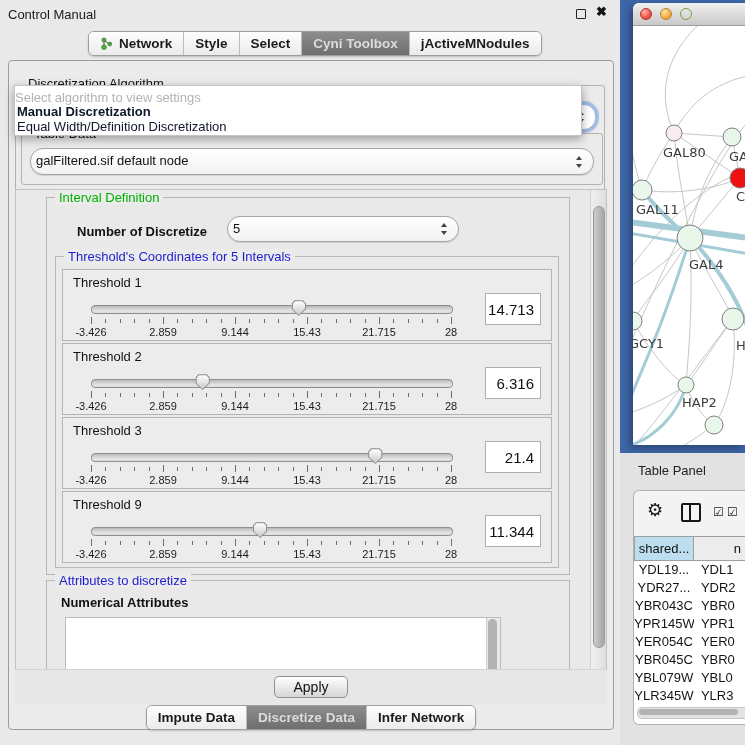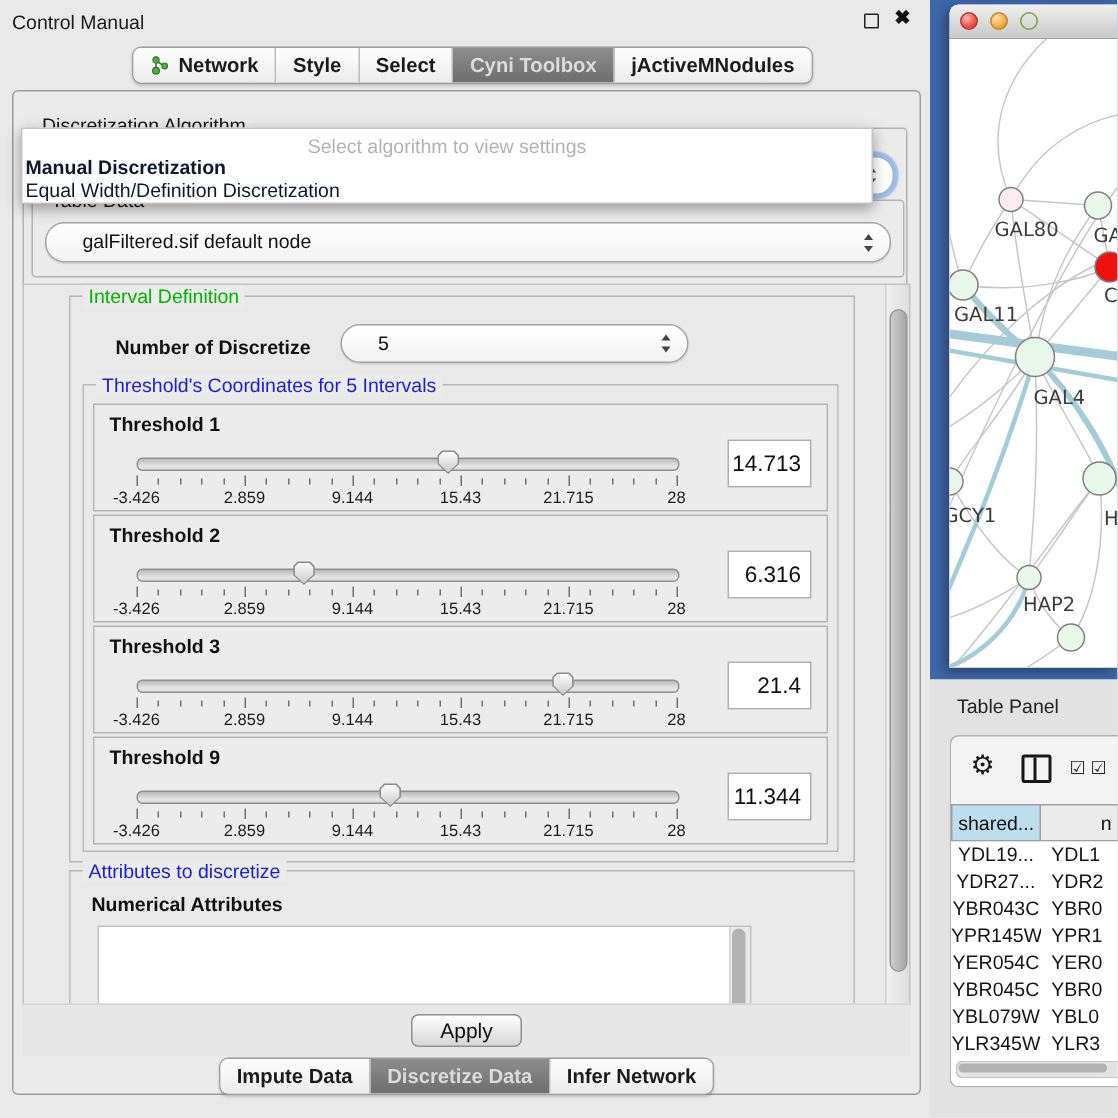--- a/index.html
+++ b/index.html
@@ -23,38 +23,38 @@
   .group-title{position:absolute;left:8px;top:-8px;background:#ebebeb;padding:0 4px;font-size:13px;color:#141414;white-space:nowrap}
   .group-title.green{color:#00b200}
   .group-title.blue{color:#1c1cd0}
 
   .algo-group{position:absolute;left:6px;top:24px;width:588px;height:106px;border:1px solid #b3b3b3;border-radius:3px}
   .algo-group .group-title{top:-10px}
   .algo-combo{position:absolute;left:10px;top:18px;width:568px;height:24px;border-radius:12px;background:#fff;border:1px solid #9db8dd;box-shadow:0 0 1px 3px rgba(100,150,228,.55)}
 
   .tabledata-group{position:absolute;left:12px;top:72px;width:580px;height:50px;border:1px solid #b3b3b3;border-radius:3px}
   .combo{position:absolute;background:linear-gradient(#ffffff,#f2f2f2);border:1px solid #a5a5a5;border-radius:13px;font-size:13px;color:#111;box-shadow:0 1px 1px rgba(0,0,0,.12)}
-  .combo .combo-text{position:absolute;left:24px;top:0;line-height:24px;white-space:nowrap}
+  .combo .combo-text{position:absolute;left:5px;top:0;line-height:24px;white-space:nowrap}
   .td-combo{left:8px;top:14px;width:562px;height:25px}
   .spinner{position:absolute;right:10px;top:50%;width:7px;height:12px;transform:translateY(-50%)}
   .spinner::before,.spinner::after{content:"";position:absolute;left:0;border-left:3.5px solid transparent;border-right:3.5px solid transparent}
   .spinner::before{top:0;border-bottom:4px solid #444}
   .spinner::after{bottom:0;border-top:4px solid #444}
 
   .scroll-pane{position:absolute;left:6px;top:128px;width:590px;height:480px;border:1px solid #c2c2c2;background:#e9e9e9;overflow:hidden}
   .v-scrollbar{position:absolute;right:0;top:0;width:15px;height:100%;background:linear-gradient(90deg,#f0f0f0,#dedede);border-left:1px solid #cfcfcf}
   .v-thumb{position:absolute;left:2px;top:16px;width:10px;height:440px;border-radius:6px;background:linear-gradient(90deg,#cccccc,#a6a6a6);border:1px solid #9a9a9a}
 
   .interval-group{position:absolute;left:30px;top:7px;width:522px;height:376px;border:1px solid #b5b5b5}
   .niv-label{position:absolute;left:30px;top:26px;font-size:13px;font-weight:bold;color:#111}
   .niv-combo{left:180px;top:18px;width:230px;height:24px}
 
   .thresholds-group{position:absolute;left:8px;top:58px;width:502px;height:310px;border:1px solid #b9b9b9}
   .threshold-box{position:absolute;left:6px;width:488px;height:70px;border:1px solid #b3b3b3;background:#ececec}
-  .t-label{position:absolute;left:10px;top:5px;font-size:13px;font-weight:bold;color:#111}
+  .t-label{position:absolute;left:10px;top:5px;font-size:13px;font-weight:normal;color:#111}
   .slider-zone{position:absolute;left:28px;top:30px;width:360px;height:38px}
   .track{position:absolute;left:0;top:5px;width:360px;height:7px;border-radius:4px;border:1px solid #8f8f8f;background:linear-gradient(#b9b9b9,#e6e6e6 70%,#dadada)}
   .thumb{position:absolute;top:0;width:15px;height:16px;transform:translateX(-50%);clip-path:polygon(50% 100%,2% 58%,2% 22%,22% 2%,78% 2%,98% 22%,98% 58%);background:#8a8a8a;z-index:2}
   .thumb i{position:absolute;inset:1px;clip-path:polygon(50% 100%,2% 58%,2% 22%,22% 2%,78% 2%,98% 22%,98% 58%);background:linear-gradient(#ffffff,#c9c9c9)}
   .ticks{position:absolute;left:0;top:17px;width:360px;height:8px}
   .tick{position:absolute;width:1px;background:#6f6f6f}
   .tick.minor{top:2px;height:4px}
   .tick.major{top:0;height:7px}
   .tick-labels{position:absolute;left:0;top:26px;width:360px;height:12px}
   .tick-labels span{position:absolute;transform:translateX(-50%);font-size:11px;font-weight:normal;color:#1c1c1c;white-space:nowrap}
@@ -67,21 +67,21 @@
   .list-scrollbar{position:absolute;right:0;top:0;width:13px;height:100%;background:#e9e9e9;border-left:1px solid #cfcfcf}
   .list-thumb{position:absolute;left:1px;top:1px;width:9px;height:92px;border-radius:5px;background:#b3b3b3}
 
   .apply-bar{position:absolute;left:6px;top:608px;width:592px;height:34px;background:#e7e7e7;border-top:1px solid #d4d4d4;display:flex;align-items:center;justify-content:center}
   .apply-btn{font-family:"Liberation Sans",sans-serif;font-size:14px;color:#111;padding:2px 18px;border:1px solid #8f8f8f;border-radius:5px;background:linear-gradient(#fefefe,#d6d6d6)}
 
   #bottomTabs{position:absolute;left:0;top:644px;width:604px;display:flex;justify-content:center}
 
   
   .algo-popup{position:absolute;left:14px;top:85px;width:566px;height:49px;background:#fff;border:1px solid #c4c4c4;box-shadow:0 3px 9px rgba(0,0,0,.35);z-index:60}
-  .popup-hint{position:absolute;left:0;right:0;top:4px;text-align:center;font-size:13px;color:#b2b2b2}
+  .popup-hint{position:absolute;left:0;right:0;top:4px;text-align:left;font-size:13px;color:#b2b2b2}
   .popup-item{position:absolute;left:2px;font-size:13px;color:#0f172a;white-space:nowrap}
   .popup-item.b{top:18px;font-weight:bold}
   .popup-item.n{top:33px}
 
   
   .right-side{position:absolute;left:620px;top:0;width:125px;height:745px}
   .desktop{position:absolute;left:0;top:0;width:125px;height:453px;background:#3e67a9}
   .network-window{position:absolute;left:13px;top:3px;width:112px;height:442px;border-radius:6px 0 0 0;background:#fff;box-shadow:-3px 3px 8px rgba(0,0,0,.35)}
   .nw-titlebar{height:22px;background:linear-gradient(#f0f0f0,#c9c9c9);border-bottom:1px solid #9b9b9b;border-radius:6px 0 0 0;display:flex;align-items:center;padding-left:7px;gap:8px}
   .light{width:12px;height:12px;border-radius:50%;box-sizing:border-box}

